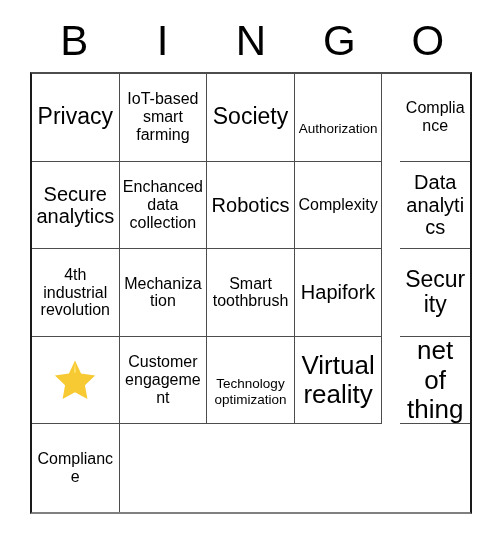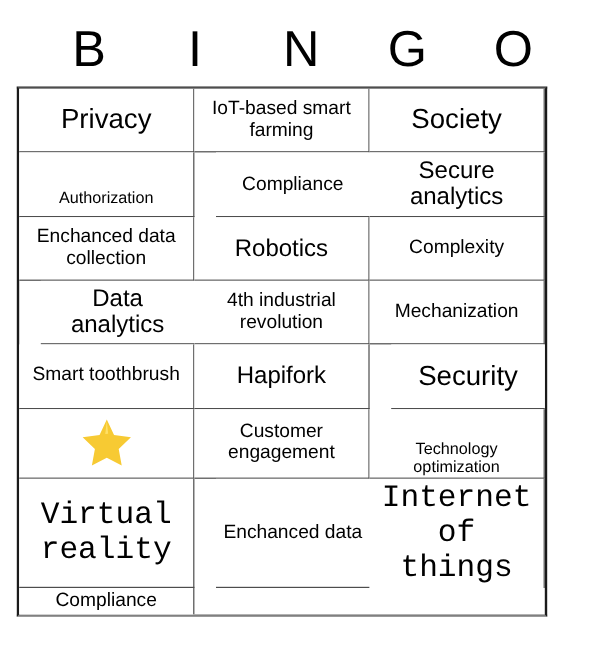--- a/index.html
+++ b/index.html
@@ -38,31 +38,31 @@
     font-size: 42px;
     line-height: 1;
     font-weight: 400;
     color: #000000;
     letter-spacing: 0;
     user-select: none;
   }
   
   #bingo-grid {
     position: absolute;
-    left: 14px;
+    left: 30px;
     top: 72px;
     width: 442px;
     height: 442px;
     box-sizing: border-box;
     border-top: 2px solid #4d4d4d;
     border-left: 2px solid #1a1a1a;
     border-right: 2px solid #1a1a1a;
     border-bottom: 2px solid #808080;
     display: grid;
-    grid-template-columns: repeat(3, 1fr);
+    grid-template-columns: repeat(5, 1fr);
     grid-template-rows: repeat(5, 1fr);
     background: #ffffff;
   }
   .bingo-cell {
     box-sizing: border-box;
     border-right: 1px solid #4d4d4d;
     border-bottom: 1px solid #4d4d4d;
     display: flex;
     align-items: center;
     justify-content: center;
@@ -75,21 +75,21 @@
   .bingo-cell:nth-child(n+21) { border-bottom: none; }
 
   .cell-text {
     display: block;
     width: 100%;
     line-height: 1.12;
     word-wrap: break-word;
     color: #000000;
   }
   
-  .fs-xl   { font-size: 26px; font-family: Liberation Mono, monospace; }
+  .fs-xl   { font-size: 26px; }
   .fs-lg   { font-size: 23px; }
   .fs-md   { font-size: 20px; }
   .fs-sm   { font-size: 16px; }
   .fs-xs   { font-size: 13.5px; margin-top: 23px; }
   .fs-xxs  { font-size: 16px; }
 
   
   .free-star-cell { }
   .star-icon {
     display: block;
@@ -165,23 +165,20 @@
       <div class="bingo-cell">
         <span class="cell-text fs-sm">Customer engagement</span>
       </div>
       <div class="bingo-cell">
         <span class="cell-text fs-xs">Technology optimization</span>
       </div>
       <div class="bingo-cell">
         <span class="cell-text fs-xl">Virtual reality</span>
       </div>
       <div class="bingo-cell">
-        <span class="cell-text fs-sm">Enchanced data</span>
-      </div>
-      <div class="bingo-cell">
         <span class="cell-text fs-xl">Internet of things</span>
       </div>
       <div class="bingo-cell">
         <span class="cell-text fs-sm">Compliance</span>
       </div>
     </div>
 
 </div>
 
 </body></html>

